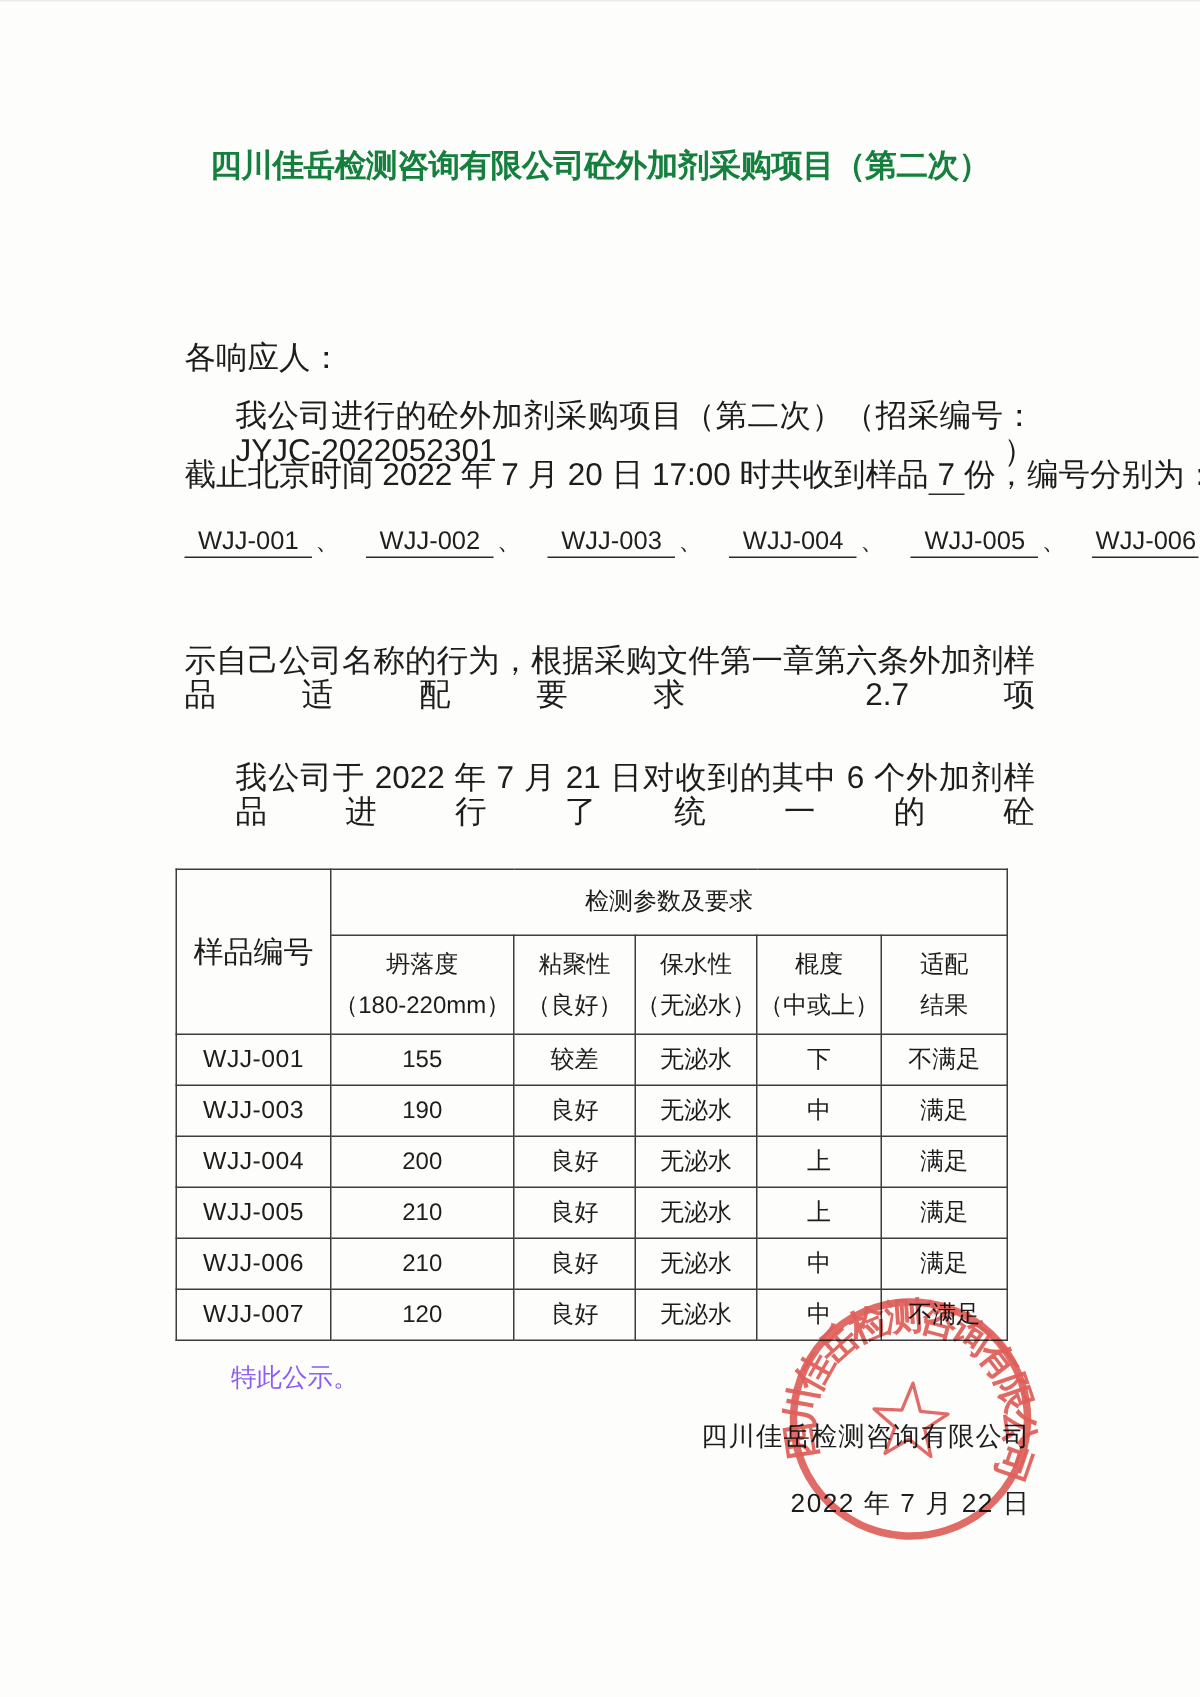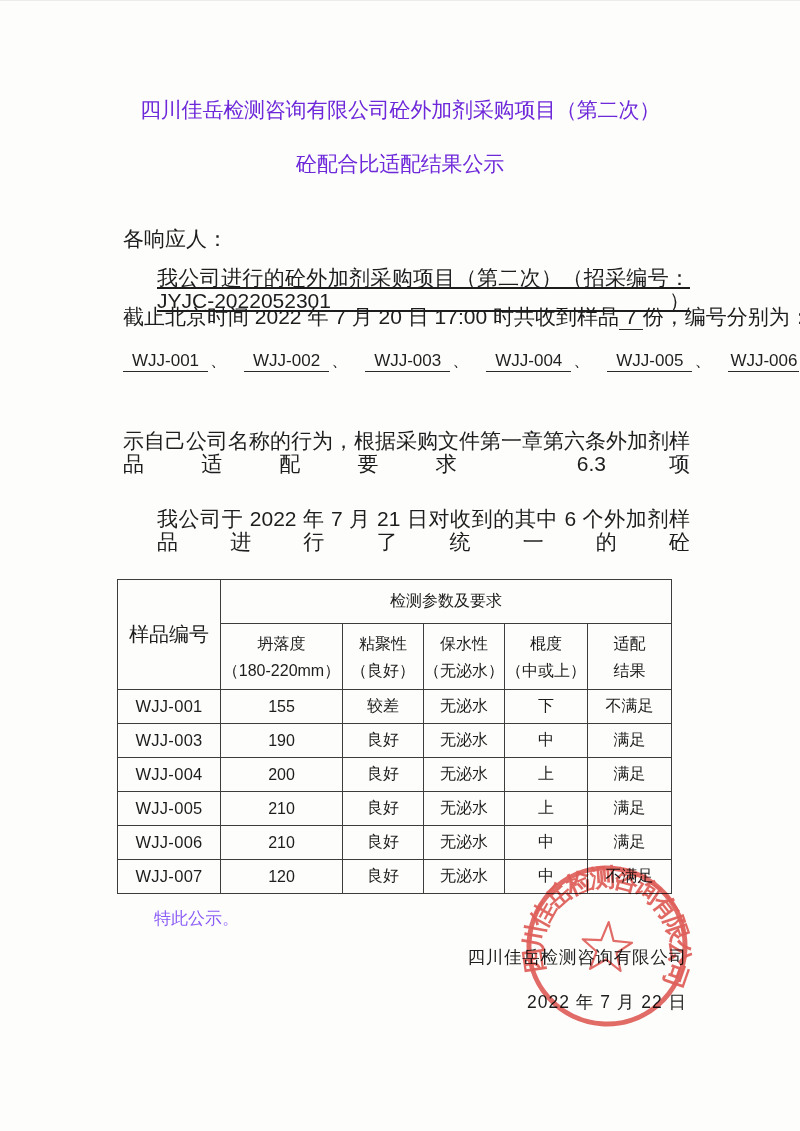--- a/index.html
+++ b/index.html
@@ -12,23 +12,23 @@
     width:800px;height:1131px;
     background:#fdfdfc;
     overflow:hidden;
     color:#1f1f1f;
     border-top:1px solid #ececec;
   }
   
   .title-line{
     position:absolute;left:0;width:800px;
     text-align:center;
-    font-size:21px;font-weight:normal;
+    font-size:21px;font-weight:bold;
     letter-spacing:-0.2px;
-    color:#6d28d9;
+    color:#15803d;
   }
   .title-1{top:95px;}
   .title-2{top:149px;}
   
   .bline{
     position:absolute;
     left:123px;width:567px;
     font-size:21px;line-height:23px;
     color:#1d1d1d;
     white-space:nowrap;
@@ -97,39 +97,38 @@
     transform:rotate(4deg);
     pointer-events:none;
   }
 </style>
 </head>
 <body>
 
 <div class="page">
 
   <div class="title-line title-1">四川佳岳检测咨询有限公司砼外加剂采购项目（第二次）</div>
-  <div class="title-line title-2">砼配合比适配结果公示</div>
 
   <div class="bline" style="top:226px;">各响应人：</div>
 
-  <div class="bline indent stretch" style="top:265px;text-decoration:underline;">我公司进行的砼外加剂采购项目（第二次）（招采编号：JYJC-2022052301）</div>
+  <div class="bline indent stretch" style="top:265px;">我公司进行的砼外加剂采购项目（第二次）（招采编号：JYJC-2022052301）</div>
 
   <div class="bline" style="top:304px;"><span>截止北京时间 2022 年 7 月 20 日 17:00 时共收到样品</span><span class="uline">7</span><span>份，编号分别为：</span></div>
 
   <div class="samples">
     <span class="sample-group"><span class="sample-code">WJJ-001</span><span class="sep">、</span></span>
     <span class="sample-group"><span class="sample-code">WJJ-002</span><span class="sep">、</span></span>
     <span class="sample-group"><span class="sample-code">WJJ-003</span><span class="sep">、</span></span>
     <span class="sample-group"><span class="sample-code">WJJ-004</span><span class="sep">、</span></span>
     <span class="sample-group"><span class="sample-code">WJJ-005</span><span class="sep">、</span></span>
     <span class="sample-group"><span class="sample-code">WJJ-006</span><span class="sep">、</span></span>
     <span class="sample-group"><span class="sample-code">WJJ-007</span></span>
   </div>
 
-  <div class="bline stretch" style="top:428px;">示自己公司名称的行为，根据采购文件第一章第六条外加剂样品适配要求 6.3 项</div>
+  <div class="bline stretch" style="top:428px;">示自己公司名称的行为，根据采购文件第一章第六条外加剂样品适配要求 2.7 项</div>
   <div class="bline indent stretch" style="top:506px;">我公司于 2022 年 7 月 21 日对收到的其中 6 个外加剂样品进行了统一的砼</div>
 
   <table class="results">
     <colgroup>
       <col style="width:103px">
         <col style="width:122px">
         <col style="width:81px">
       <col style="width:81px">
         <col style="width:83px">
         <col style="width:84px">

